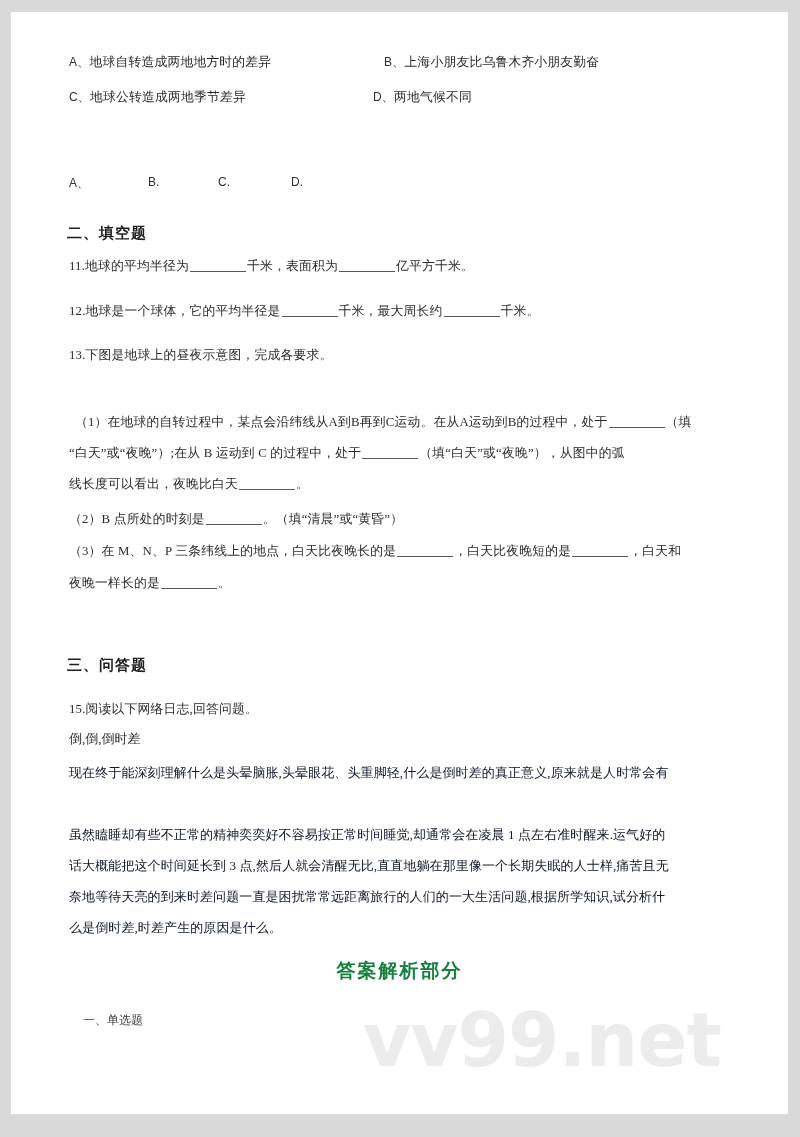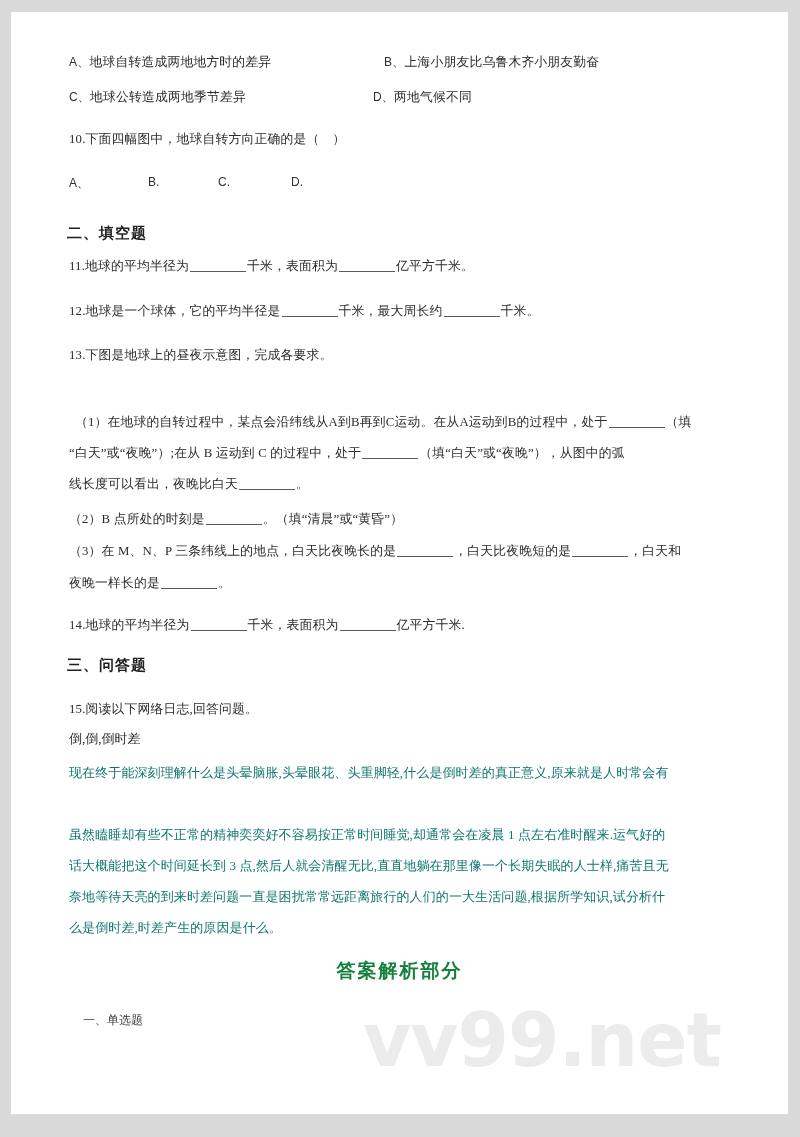--- a/index.html
+++ b/index.html
@@ -100,21 +100,21 @@
     border-bottom: 1px solid #5a5a5a;
     width: 56px;
     height: 0.95em;
     vertical-align: -2px;
     margin: 0 1px;
   }
   .essay {
     position: absolute;
     font-family: "Liberation Serif", "DejaVu Serif", serif;
     font-size: 13px;
-    color: #0f766e;
+    color: #0f172a;
     white-space: nowrap;
     letter-spacing: 0.1px;
   }
   .essay-title {
     position: absolute;
     font-family: "Liberation Serif", "DejaVu Serif", serif;
     font-size: 13px;
     color: #2a2a2a;
     white-space: nowrap;
   }
@@ -135,21 +135,20 @@
       <div class="ln qtext" style="left:373px; top:42px;">
         <span class="choice-label">B、</span><span>上海小朋友比乌鲁木齐小朋友勤奋</span>
       </div>
       <div class="ln qtext" style="left:58px; top:77px;">
         <span class="choice-label">C、</span><span>地球公转造成两地季节差异</span>
       </div>
       <div class="ln qtext" style="left:362px; top:77px;">
         <span class="choice-label">D、</span><span>两地气候不同</span>
       </div>
 
-      <div class="ln qtext" style="left:58px; top:119px;">10.下面四幅图中，地球自转方向正确的是（　）</div>
       <div class="ln choice-label" style="left:58px; top:163px;">A、</div>
       <div class="ln choice-label" style="left:137px; top:163px;">B.</div>
       <div class="ln choice-label" style="left:207px; top:163px;">C.</div>
       <div class="ln choice-label" style="left:280px; top:163px;">D.</div>
 
       <div class="sec-head" style="left:56px; top:212px;">二、填空题</div>
 
       <div class="ln qtext" style="left:58px; top:246px;">
         <span>11.地球的平均半径为</span><span class="blank"></span><span>千米，表面积为</span><span class="blank"></span><span>亿平方千米。</span>
       </div>
@@ -174,23 +173,20 @@
         <span>（2）B 点所处的时刻是</span><span class="blank"></span><span>。（填“清晨”或“黄昏”）</span>
       </div>
 
       <div class="ln qtext" style="left:58px; top:531px;">
         <span>（3）在 M、N、P 三条纬线上的地点，白天比夜晚长的是</span><span class="blank"></span><span>，白天比夜晚短的是</span><span class="blank"></span><span>，白天和</span>
       </div>
       <div class="ln qtext" style="left:58px; top:563px;">
         <span>夜晚一样长的是</span><span class="blank"></span><span>。</span>
       </div>
 
-      <div class="ln qtext" style="left:58px; top:605px;">
-        <span>14.地球的平均半径为</span><span class="blank"></span><span>千米，表面积为</span><span class="blank"></span><span>亿平方千米.</span>
-      </div>
 
       <div class="sec-head" style="left:56px; top:644px;">三、问答题</div>
 
       <div class="ln qtext" style="left:58px; top:689px;">15.阅读以下网络日志,回答问题。</div>
       <div class="essay-title" style="left:58px; top:718px;">倒,倒,倒时差</div>
 
       <div class="essay" style="left:58px; top:752px;">现在终于能深刻理解什么是头晕脑胀,头晕眼花、头重脚轻,什么是倒时差的真正意义,原来就是人时常会有</div>
       <div class="essay" style="left:58px; top:814px;">虽然瞌睡却有些不正常的精神奕奕好不容易按正常时间睡觉,却通常会在凌晨 1 点左右准时醒来.运气好的</div>
       <div class="essay" style="left:58px; top:845px;">话大概能把这个时间延长到 3 点,然后人就会清醒无比,直直地躺在那里像一个长期失眠的人士样,痛苦且无</div>
       <div class="essay" style="left:58px; top:876px;">奈地等待天亮的到来时差问题一直是困扰常常远距离旅行的人们的一大生活问题,根据所学知识,试分析什</div>

